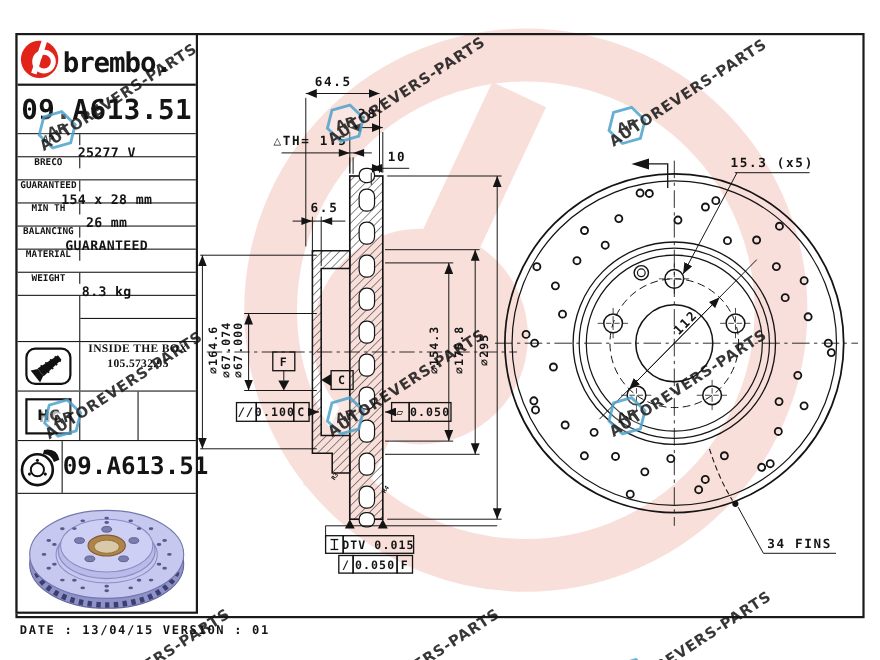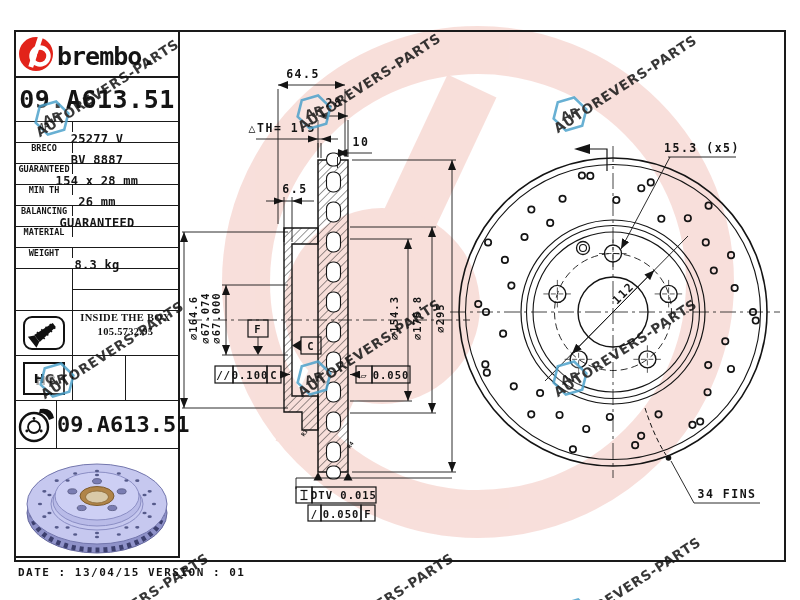--- a/index.html
+++ b/index.html
@@ -288,21 +288,20 @@
     </svg>
   </div>
   <div class="srow pn-row">09.A613.51</div>
 
   <div class="srow spec-row">
     <div class="slabel">AP</div>
     <div class="sval">25277 V</div>
   </div>
   <div class="srow spec-row">
     <div class="slabel">BRECO</div>
-    <div class="sval">BV 8887</div>
   </div>
   <div class="srow spec-row">
     <div class="slabel">GUARANTEED</div>
     <div class="sval">154 x 28 mm</div>
   </div>
   <div class="srow spec-row">
     <div class="slabel">MIN TH</div>
     <div class="sval">26 mm</div>
   </div>
   <div class="srow spec-row">

